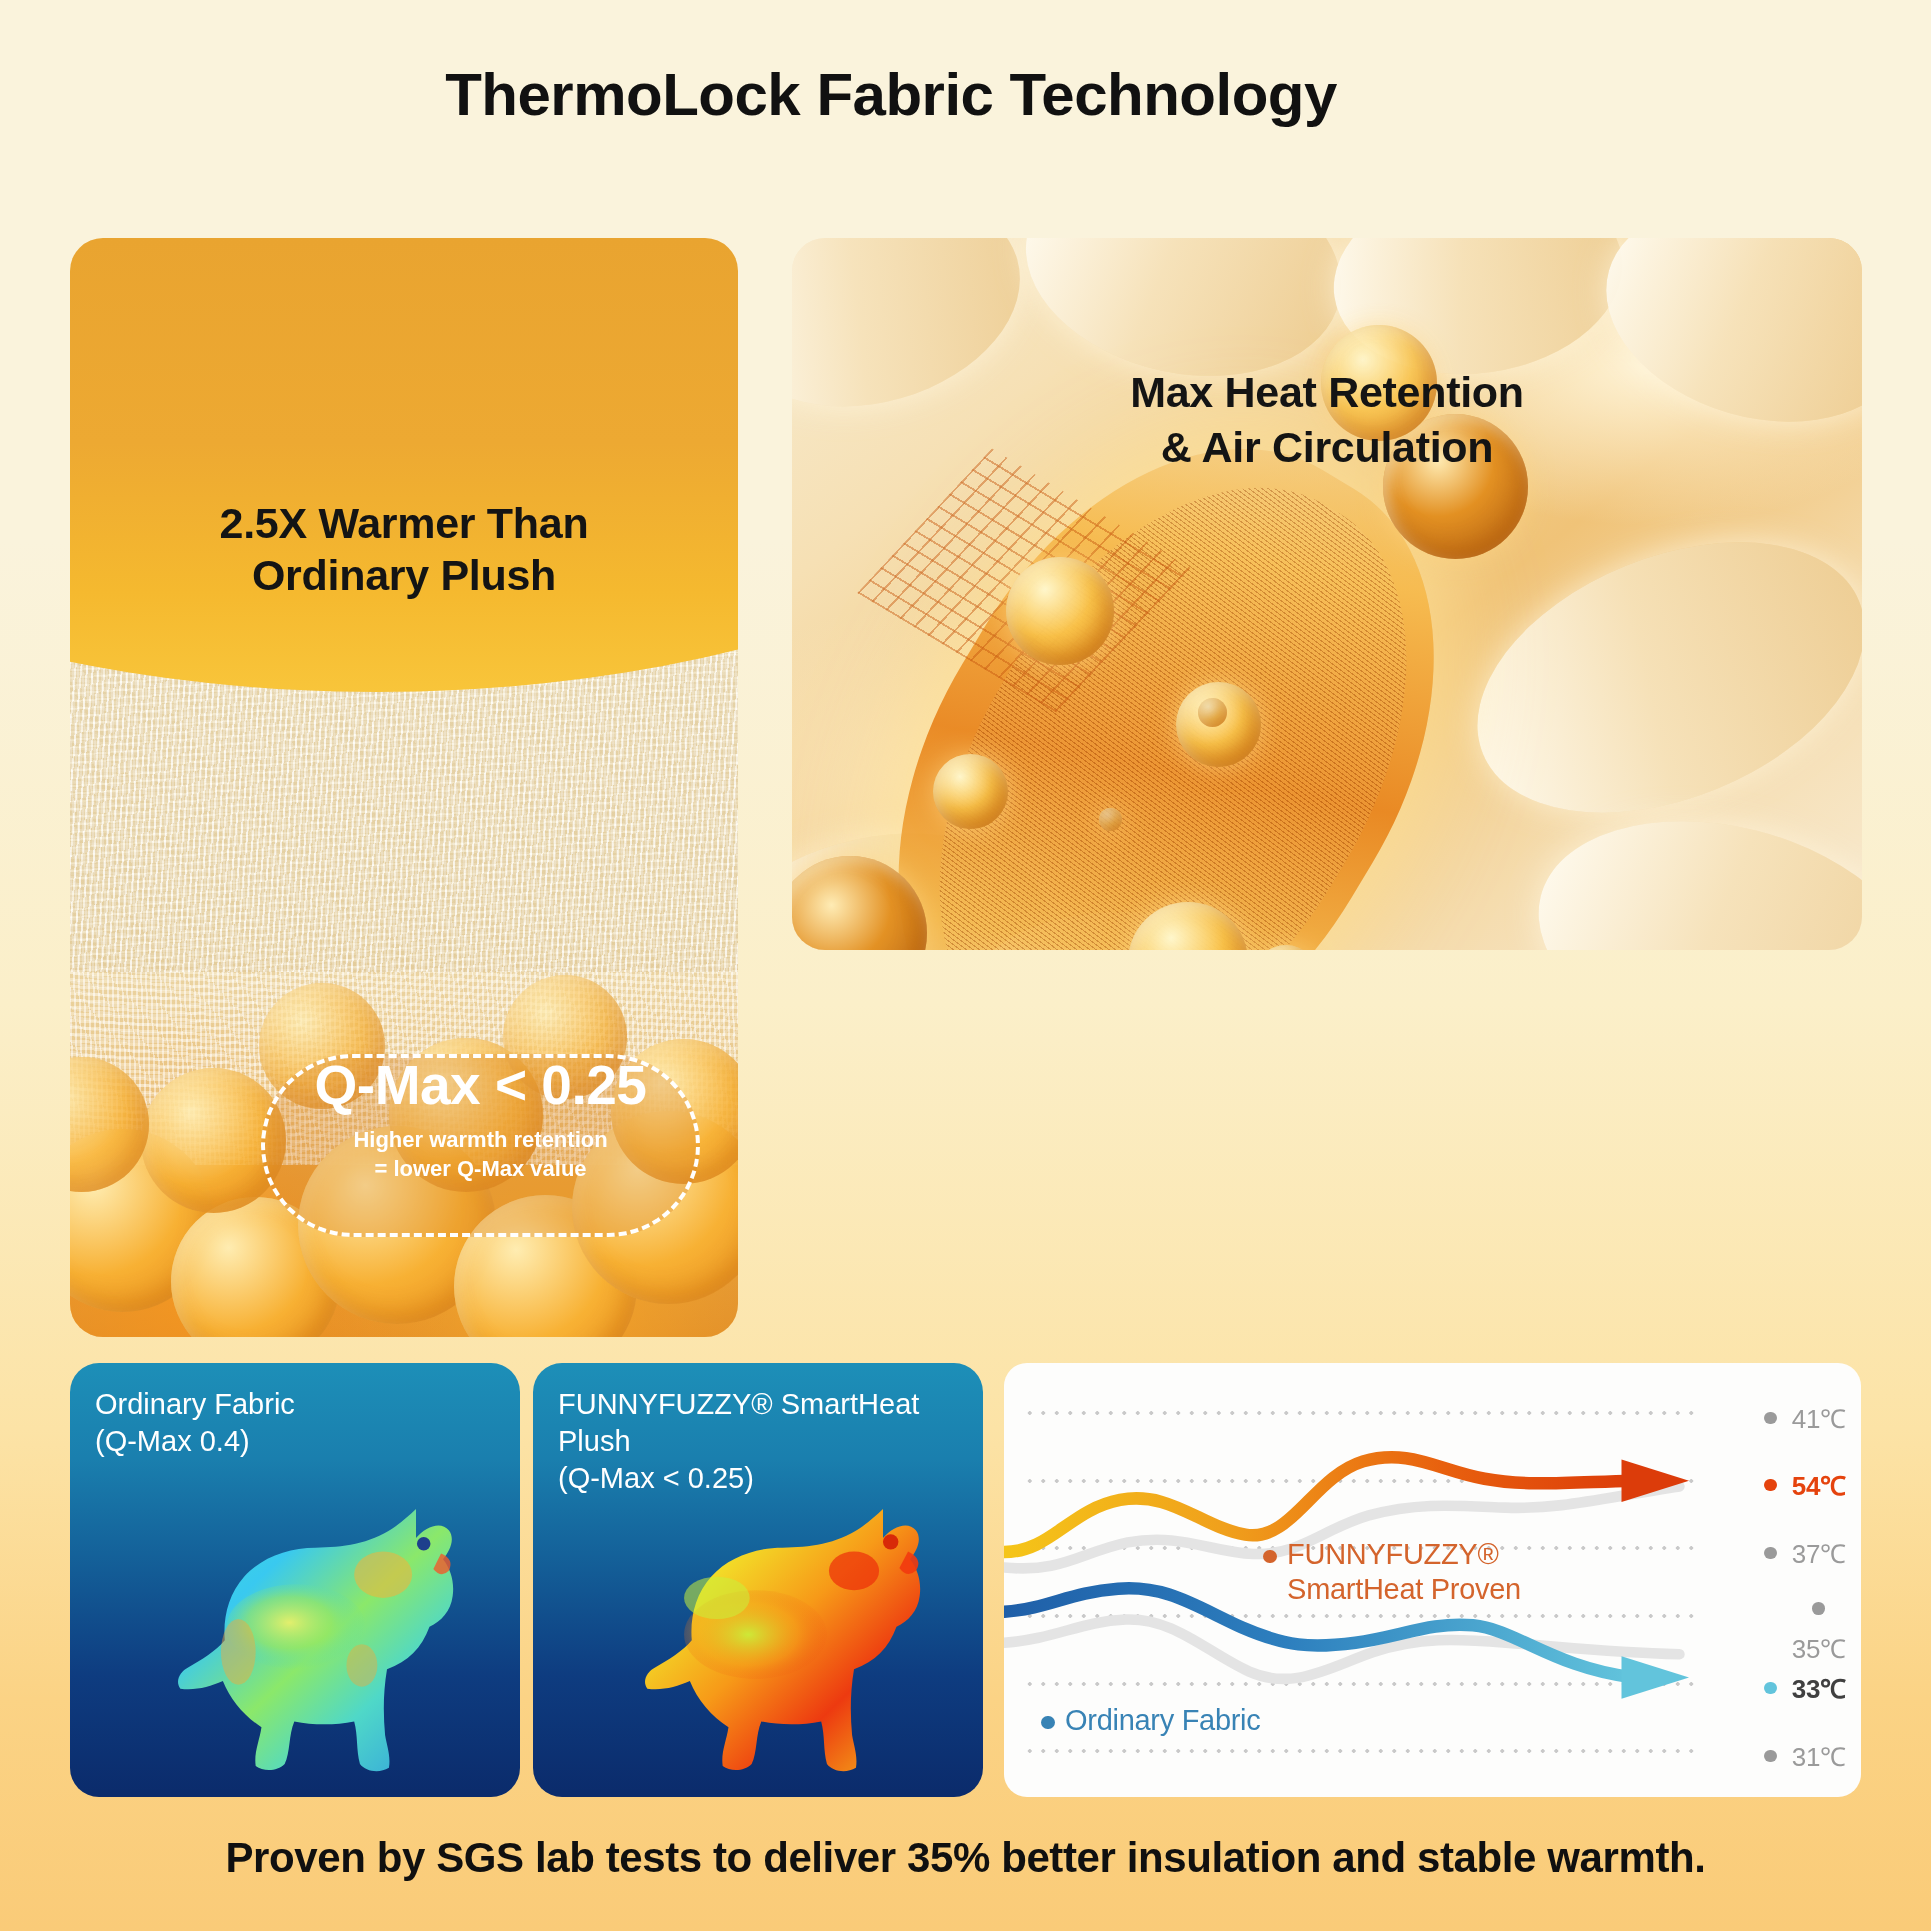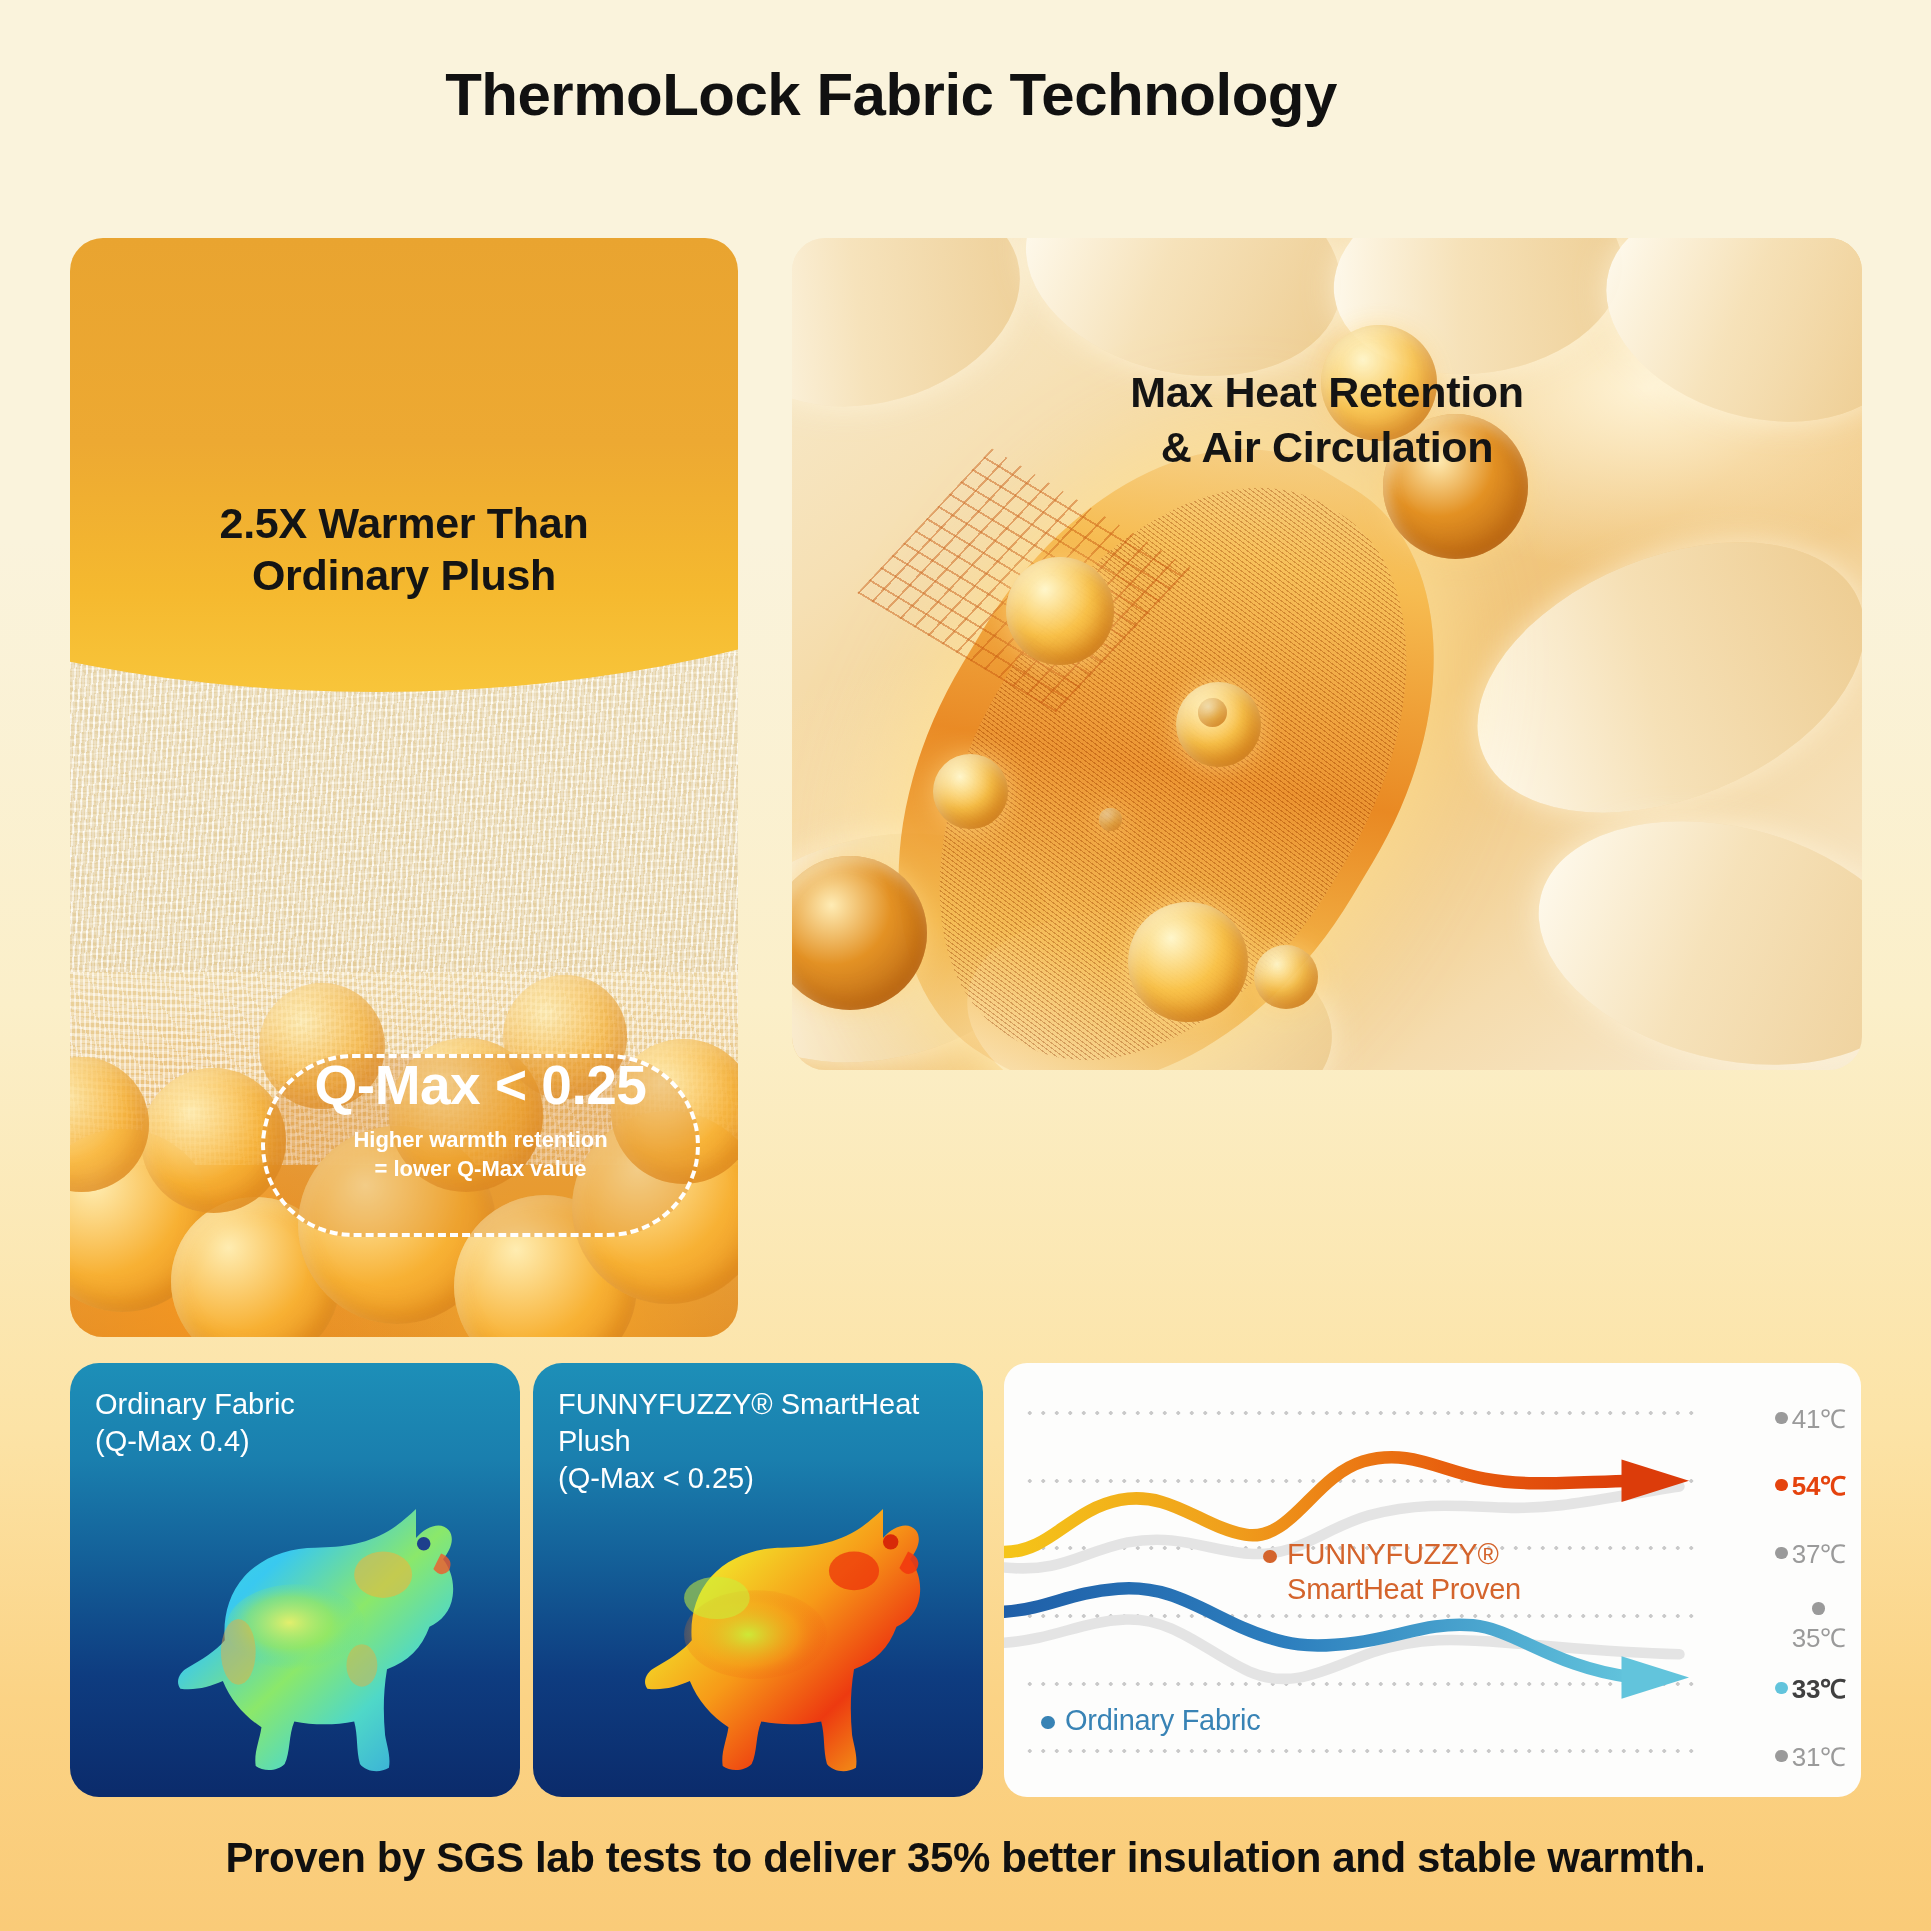--- a/index.html
+++ b/index.html
@@ -68,21 +68,21 @@
   .qmax {
     position:absolute; left:191px; top:816px; width:439px; height:183px;
     border:4.8px dashed #ffffff; border-radius:92px;
     display:flex; flex-direction:column; align-items:center; justify-content:flex-start;
     background:rgba(214,130,36,.30);
   }
   .qmax-main { color:#fff; font-size:55px; font-weight:600; letter-spacing:-0.5px; line-height:1; }
   .qmax-sub  { color:#fff; font-size:22px; font-weight:600; line-height:1.32; text-align:center; margin-top:11.6px; }
 
   
-  #fiberPanel { left:792px; top:238px; width:1070px; height:832px; }
+  #fiberPanel { left:792px; top:238px; width:1070px; height:712px; }
   .fiber-photo {
     position:absolute; inset:0;
     background:
       radial-gradient(ellipse 40% 32% at 80% 18%, rgba(255,245,218,.95), transparent 70%),
       radial-gradient(ellipse 46% 40% at 18% 78%, rgba(252,232,192,.9), transparent 70%),
       linear-gradient(142deg,#F7EBCF 0%, #F6E0B4 22%, #F2CE8C 44%, #F0C378 58%, #F5DCAE 78%, #F8EBD2 100%);
   }
   .fiber-tubes { position:absolute; inset:0; }
   .tube {
     position:absolute; border-radius:50%;
@@ -138,21 +138,21 @@
   .dog svg { display:block; }
 
   
   #chartPanel {
     position:absolute; left:1004px; top:1363px; width:857px; height:434px;
     background:#FDFDFC; border-radius:23px; overflow:hidden;
   }
   .grid-row { position:absolute; left:19.3px; width:676px; height:3.9px;
     background-image:radial-gradient(circle, #C9C9C9 1.6px, transparent 1.8px);
     background-size:13.5px 3.9px; background-repeat:repeat-x; }
-  .tick { position:absolute; right:15.4px; display:flex; align-items:center; gap:4px; }
+  .tick { position:absolute; right:15.4px; display:flex; align-items:center; gap:15px; }
   .tick-dot { width:12.6px; height:12.6px; border-radius:50%; background:#9A9A9A; }
   .tick-label { font-size:26px; font-weight:500; color:#9A9A9A; letter-spacing:-0.3px; }
   .tick.hot  .tick-dot{background:#E5430D;} .tick.hot  .tick-label{color:#E5430D; font-weight:700;}
   .tick.cold .tick-dot{background:#62C4DC;} .tick.cold .tick-label{color:#404040; font-weight:700;}
   .legend { position:absolute; display:flex; align-items:flex-start; gap:10.6px; }
   .legend-dot { width:13.5px; height:13.5px; border-radius:50%; margin-top:12.6px; flex:none; }
   .legend-text { font-size:29px; font-weight:500; line-height:1.22; letter-spacing:-0.3px; }
   #legendHot  { left:259px; top:174px; }
   #legendHot  .legend-dot{background:#D4642C;} #legendHot  .legend-text{color:#D4642C;}
   #legendCold { left:37px;  top:340px; }

